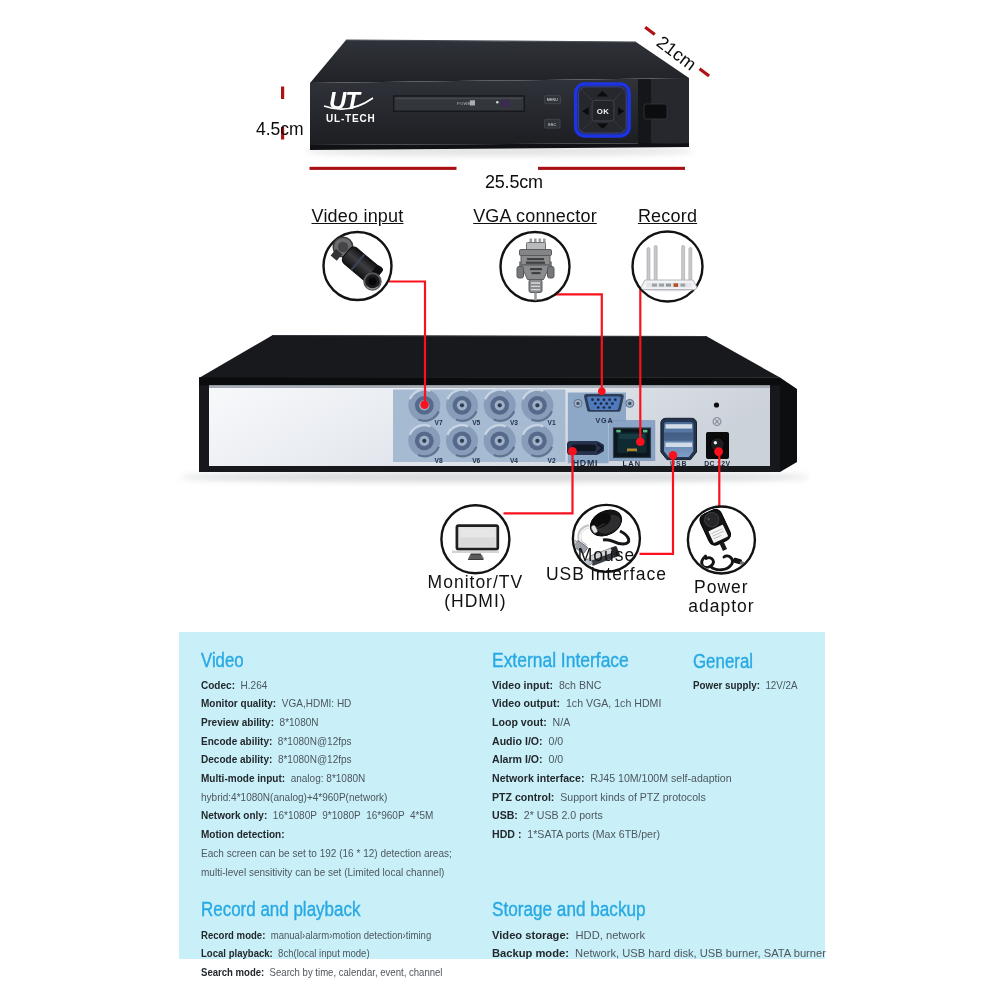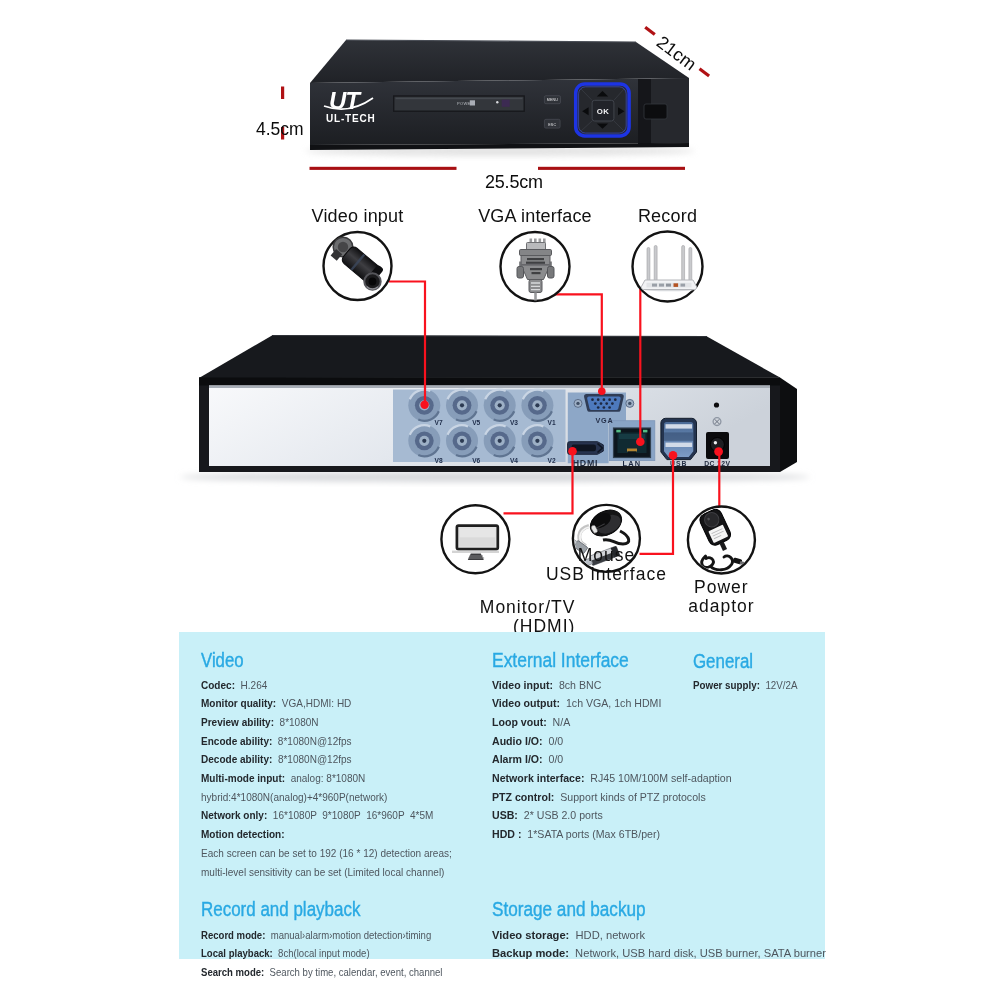--- a/index.html
+++ b/index.html
@@ -1,18 +1,18 @@
 <!DOCTYPE html>
 <html><head>
 <meta charset="utf-8">
 <style>
   html,body{margin:0;padding:0;}
   body{width:1000px;height:1000px;background:#fff;font-family:"Liberation Sans",sans-serif;position:relative;overflow:hidden;}
   .abs{position:absolute;}
-  .lbl{position:absolute;color:#111;font-size:18px;letter-spacing:.2px;text-align:center;white-space:nowrap;}
+  .lbl{position:absolute;color:#111;font-size:18px;letter-spacing:.2px;text-align:center;white-space:nowrap;text-decoration:underline;}
   .lbl2{position:absolute;color:#111;font-size:17.5px;letter-spacing:1px;text-align:center;line-height:19px;white-space:nowrap;}
   .dim{position:absolute;color:#0c0c0c;font-size:19px;white-space:nowrap;}
   .panel{position:absolute;left:178.5px;top:632px;width:646px;height:327px;background:#c9f0f8;}
   .hd{position:absolute;color:#29a9e3;-webkit-text-stroke:.4px #29a9e3;font-size:19.5px;font-weight:normal;line-height:1;white-space:nowrap;transform-origin:left top;}
   .col{position:absolute;font-size:11.4px;line-height:18.7px;color:#4e565e;white-space:nowrap;transform-origin:left top;}
   .col b{color:#23282d;}
 </style>
 </head>
 <body>
 <svg class="abs" style="left:0;top:0" width="1000" height="1000" viewBox="0 0 1000 1000">
@@ -320,23 +320,23 @@
   <rect x="733" y="558.5" width="9" height="5" rx="1.8" fill="#141414" transform="rotate(16 737.5 561)"></rect>
   <rect x="740" y="561.5" width="4" height="3.2" fill="#6e6e70" transform="rotate(16 742 563)"></rect>
 </g>
 </svg>
 
 <div class="dim" style="left:256px;top:104px;font-size:17.5px;margin-top:15px;">4.5cm</div>
 <div class="dim" style="left:665px;top:32px;transform:rotate(37deg);transform-origin:left top;font-size:18px;">21cm</div>
 <div class="dim" style="left:468px;top:172px;font-size:18px;letter-spacing:-.2px;margin-left:17px;">25.5cm</div>
 
 <div class="lbl" style="left:257.5px;top:206px;width:200px;">Video input</div>
-<div class="lbl" style="left:435px;top:206px;width:200px;">VGA interface</div>
+<div class="lbl" style="left:435px;top:206px;width:200px;">VGA connector</div>
 <div class="lbl" style="left:567.5px;top:206px;width:200px;">Record</div>
-<div class="lbl2" style="left:375.4px;top:598px;width:200px;text-align:right;">Monitor/TV<br>(HDMI)</div>
+<div class="lbl2" style="left:375.4px;top:573px;width:200px;">Monitor/TV<br>(HDMI)</div>
 <div class="lbl2" style="left:506.4px;top:546px;width:200px;">Mouse<br>USB interface</div>
 <div class="lbl2" style="left:621.4px;top:578px;width:200px;">Power<br>adaptor</div>
 
 <div class="panel">
   <div class="hd" style="left:22.5px;top:18.5px;transform:scaleX(.86);">Video</div>
   <div class="col" id="c1" style="left:22.5px;top:43.5px;transform:scaleX(.88);">
     <div><b>Codec:</b> &nbsp;H.264</div>
     <div><b>Monitor quality:</b> &nbsp;VGA,HDMI: HD</div>
     <div><b>Preview ability:</b> &nbsp;8*1080N</div>
     <div><b>Encode ability:</b> &nbsp;8*1080N@12fps</div>

